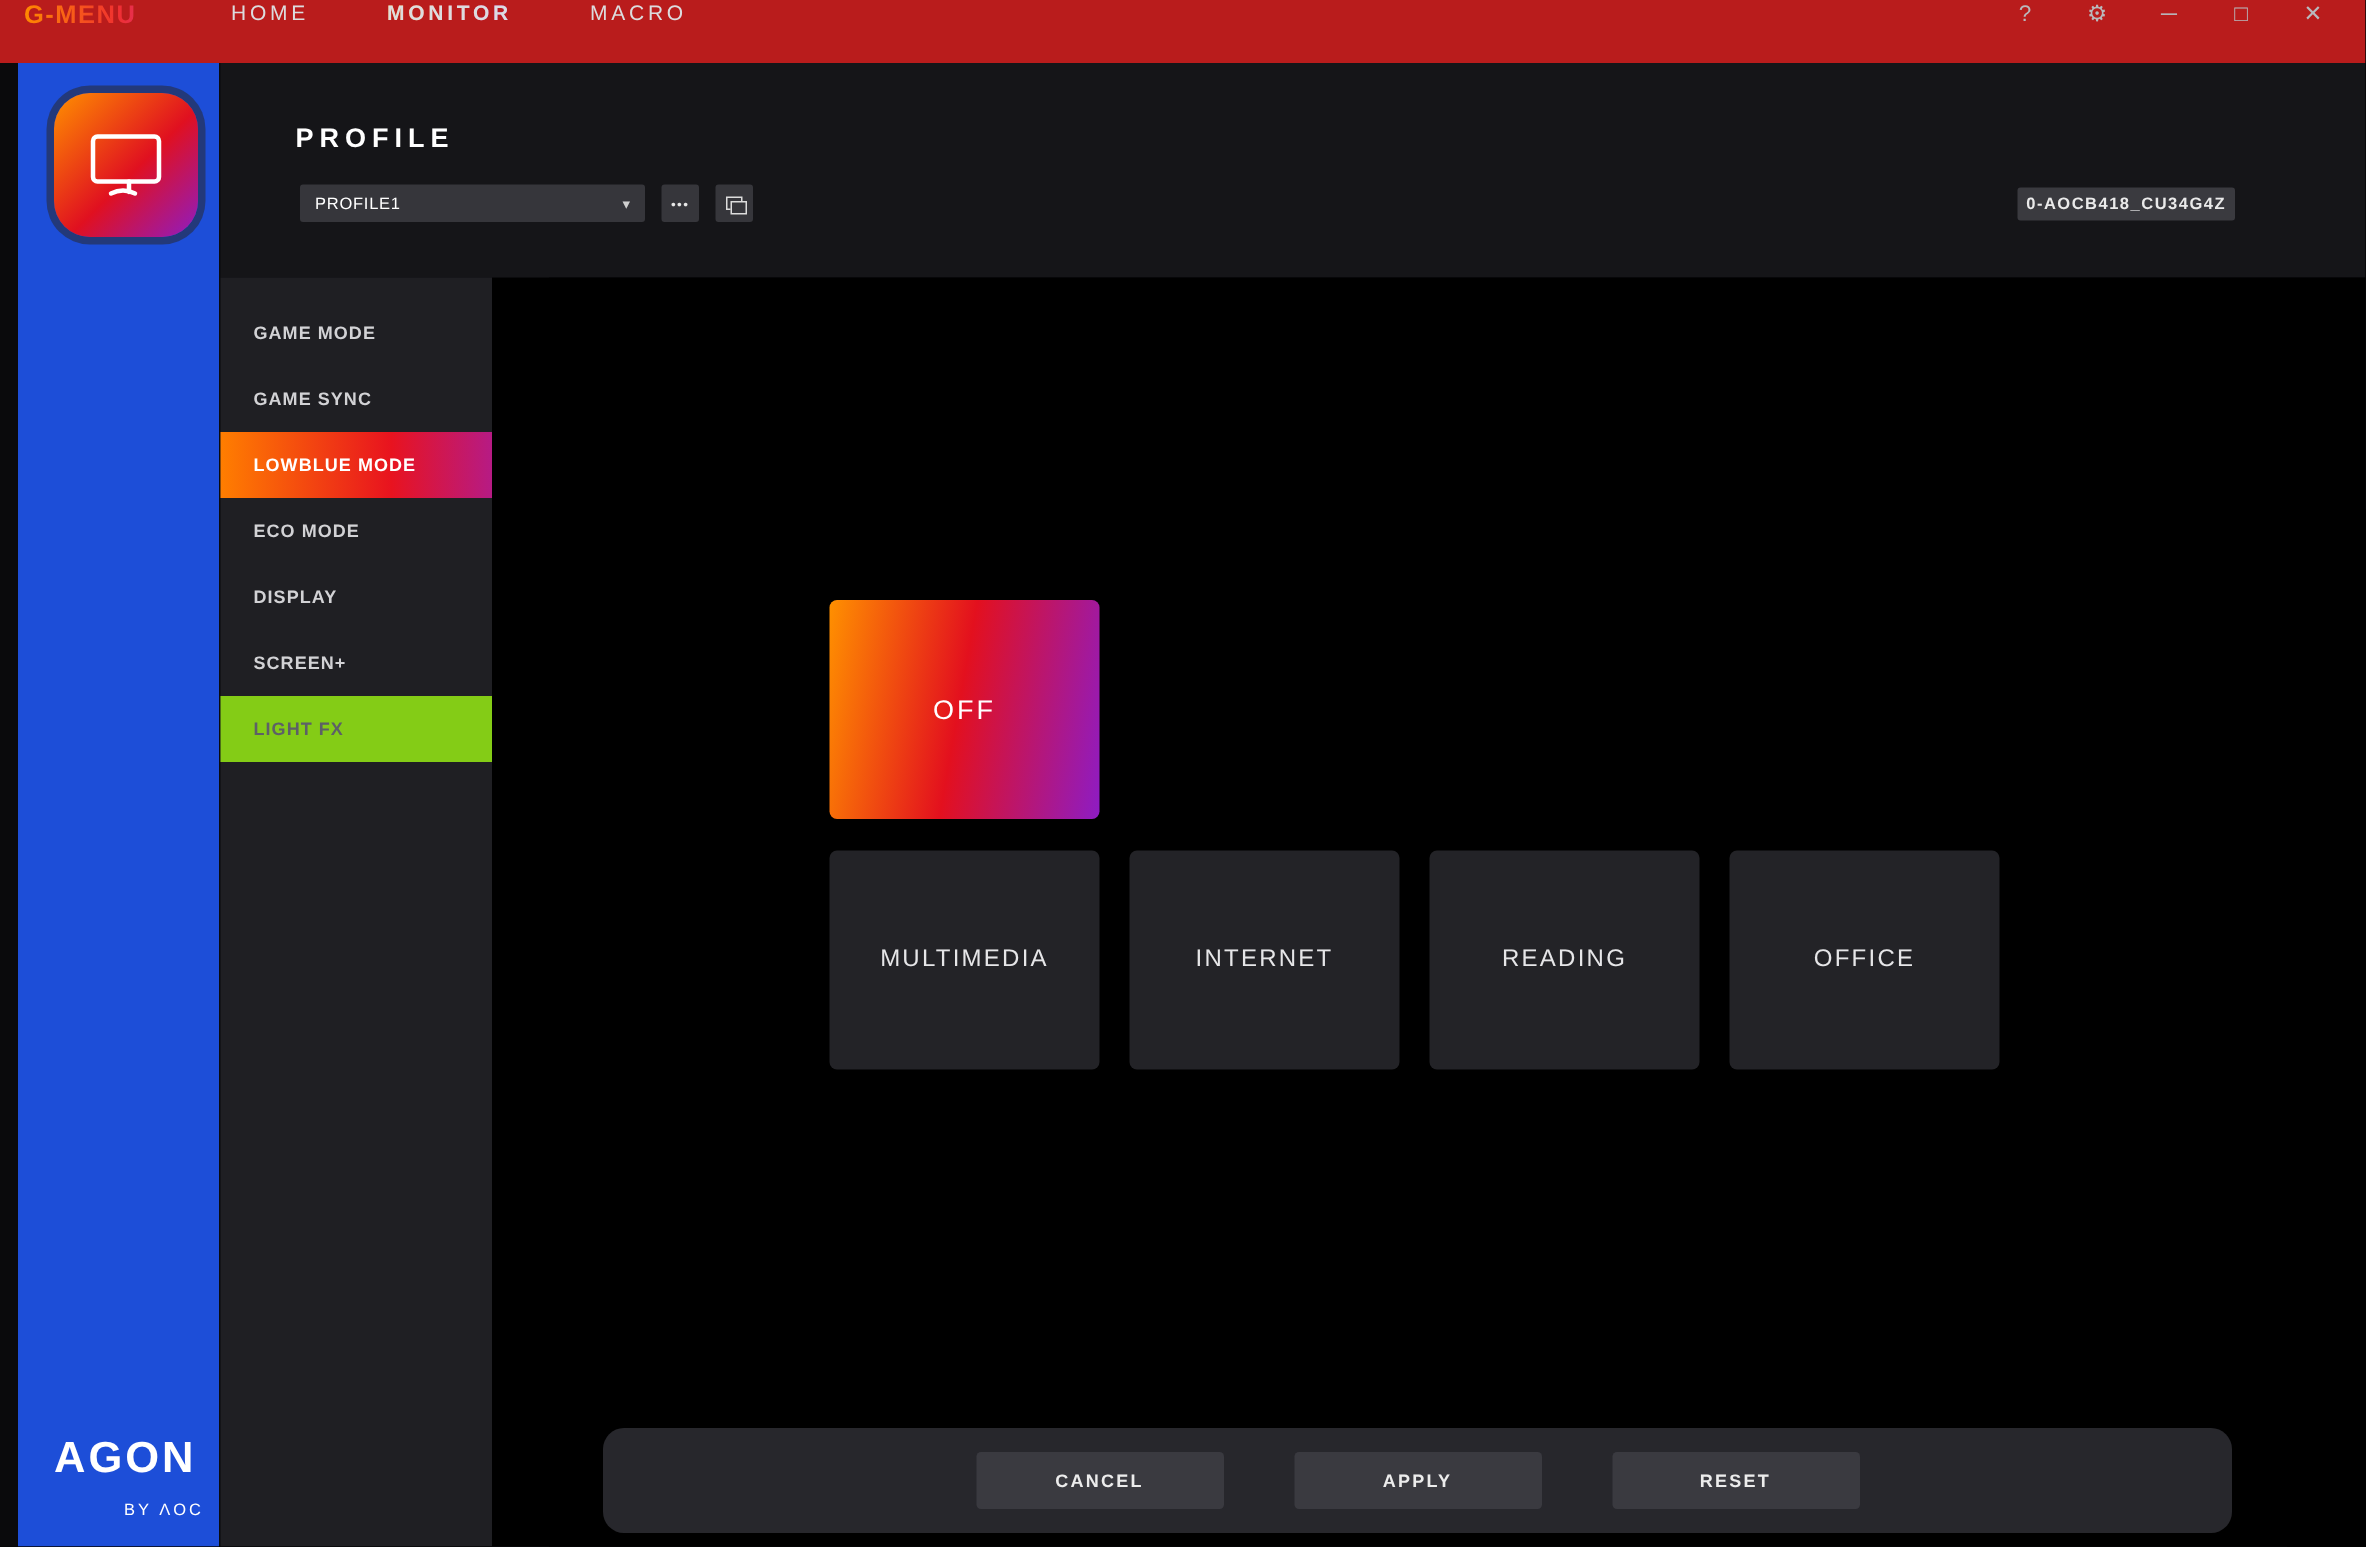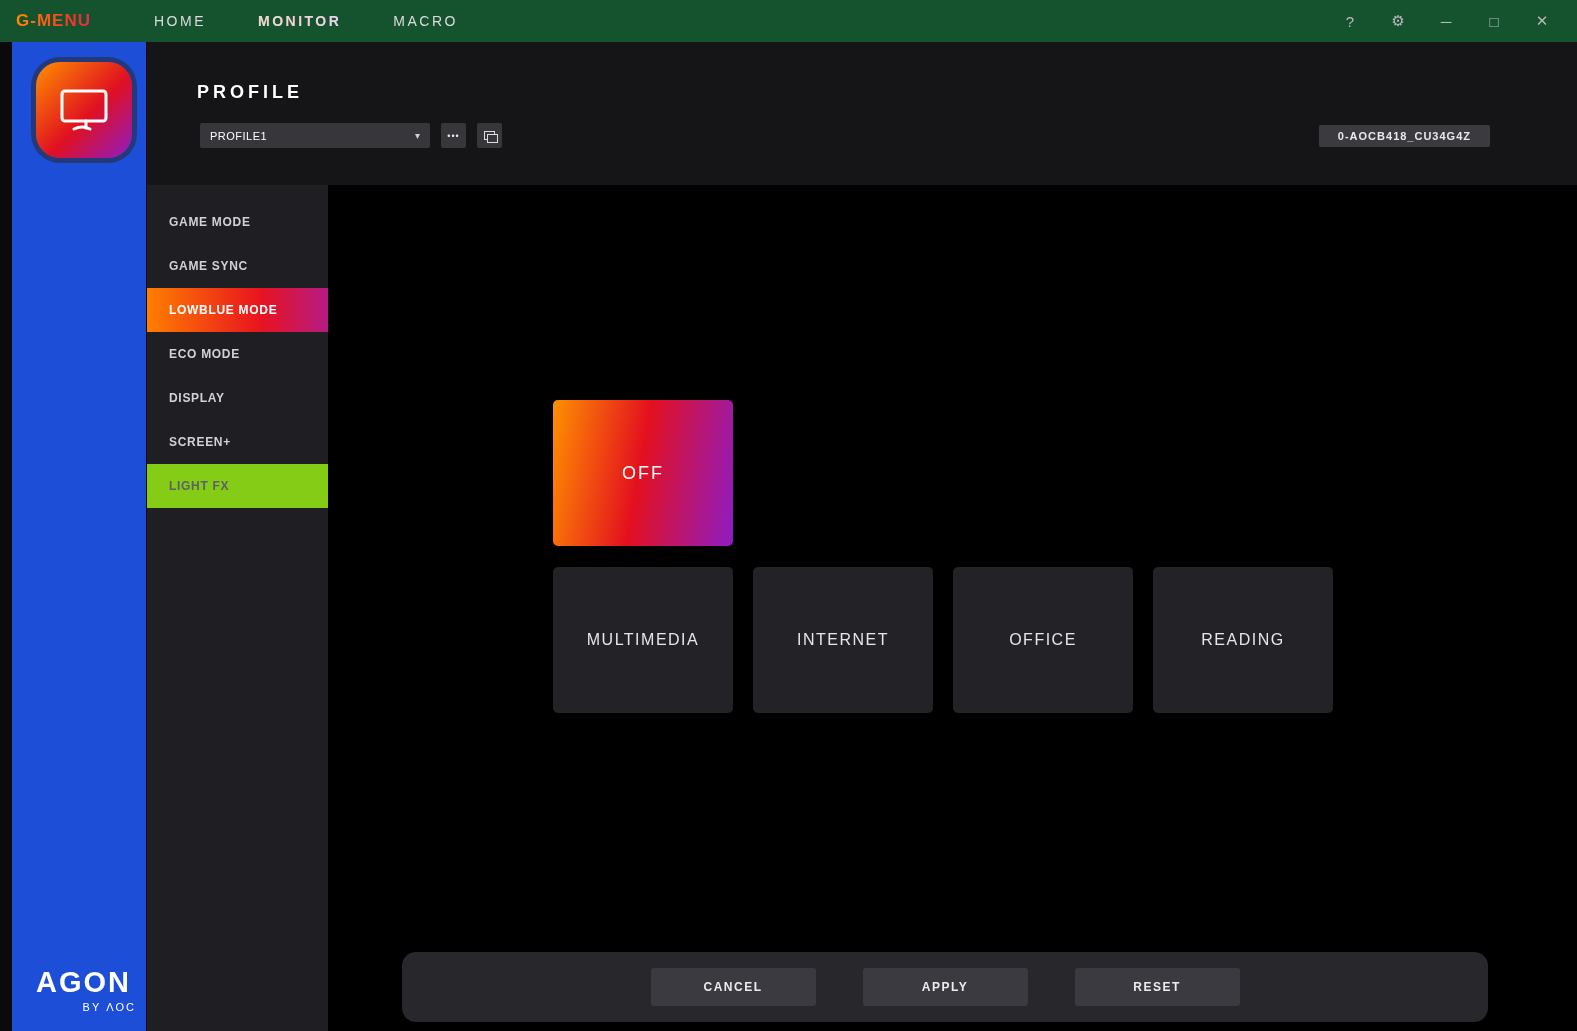--- a/index.html
+++ b/index.html
@@ -11,61 +11,61 @@
     -webkit-user-select:none; user-select:none;
   }
   .gradient-text{
     background:linear-gradient(90deg,#ff8a00 0%,#f03030 48%,#b82ae0 100%);
     -webkit-background-clip:text; background-clip:text; color:transparent;
   }
 
   
   .titlebar{
     position:absolute; top:0; left:0; width:1577px; height:42px;
-    background:#14532d; display:flex; align-items:center; z-index:10;
+    background:#b91c1c; display:flex; align-items:flex-start; z-index:10;
   }
   .logo{ margin-left:16px; width:130px; font-size:17px; font-weight:bold; letter-spacing:1px; }
   .top-nav{ display:flex; gap:52px; margin-left:8px; }
   .nav-item{ font-size:14px; letter-spacing:2.5px; color:#dcdcde; cursor:pointer; }
   .nav-item.active{ font-weight:bold; }
   .win-controls{ margin-left:auto; margin-right:26px; display:flex; align-items:center; gap:30px; }
   .win-icon{ color:#b9b9bd; font-size:15px; width:18px; text-align:center; cursor:pointer; }
 
   
   .sidebar{ position:absolute; top:42px; left:12px; width:134px; height:989px; background:#1d4ed8; }
   .app-icon{
     position:absolute; top:20px; left:24px; width:96px; height:96px; border-radius:24px;
     background:linear-gradient(135deg,#ff9000 0%,#e01020 55%,#8e1cc4 100%);
     display:flex; align-items:center; justify-content:center;
     box-shadow:0 0 0 5px rgba(40,40,46,.55);
   }
   .branding{ position:absolute; bottom:18px; left:24px; width:100px; color:#fff; }
   .branding .agon{ font-size:29px; font-weight:800; letter-spacing:2px; line-height:1; }
-  .branding .by{ font-size:11px; letter-spacing:2px; text-align:right; margin-top:4px; }
+  .branding .by{ font-size:11px; letter-spacing:2px; text-align:right; margin-top:14px; }
 
   
   .header-area{ position:absolute; left:147px; top:42px; width:1430px; height:143px; background:#151518; }
   .page-title{ position:absolute; left:50px; top:40px; font-size:18px; font-weight:bold; letter-spacing:4px; color:#fff; }
   .profile-row{ position:absolute; left:53px; top:81px; display:flex; gap:11px; align-items:center; }
   .dropdown{
     width:230px; height:25px; background:#36363b; border-radius:2px;
     display:flex; align-items:center; padding:0 10px; cursor:pointer;
   }
   .dropdown .dd-label{ flex:1; font-size:11px; font-weight:normal; letter-spacing:.5px; color:#fff; }
   .dropdown .dd-caret{ color:#cfcfcf; font-size:10px; }
   .icon-btn{
     width:25px; height:25px; background:#36363b; border-radius:2px; border:none;
     color:#ddd; display:flex; align-items:center; justify-content:center; cursor:pointer;
   }
   .dots{ font-size:9px; letter-spacing:1px; color:#e8e8e8; }
   .copy-shape{ position:relative; width:12px; height:10px; }
   .copy-shape::before{ content:""; position:absolute; left:0; top:0; width:9px; height:7px; border:1px solid #ddd; background:#36363b; }
   .copy-shape::after{ content:""; position:absolute; left:3px; top:3px; width:9px; height:7px; border:1px solid #ddd; background:#36363b; }
   .device-badge{
-    position:absolute; right:87px; top:83px; height:22px; line-height:22px; padding:0 19px;
+    position:absolute; right:87px; top:83px; height:22px; line-height:22px; padding:0 6px;
     background:#3a3a3f; border-radius:2px; color:#eaeaea;
     font-size:11px; font-weight:bold; letter-spacing:1px;
   }
 
   
   .side-nav{
     position:absolute; left:147px; top:185px; width:219px; height:846px;
     background:#1f1f23; padding-top:15px;
   }
   .side-item{
@@ -162,22 +162,22 @@
     <div class="side-item">DISPLAY</div>
     <div class="side-item">SCREEN+</div>
     <div class="side-item disabled">LIGHT FX</div>
   </nav>
 
   <main class="content">
     <div class="tile selected tile-off">OFF</div>
     <div class="tile-row">
       <div class="tile">MULTIMEDIA</div>
       <div class="tile">INTERNET</div>
+      <div class="tile">READING</div>
       <div class="tile">OFFICE</div>
-      <div class="tile">READING</div>
     </div>
     <footer class="action-bar">
       <button class="action-btn">CANCEL</button>
       <button class="action-btn">APPLY</button>
       <button class="action-btn">RESET</button>
     </footer>
   </main>
 
 </div>
 

